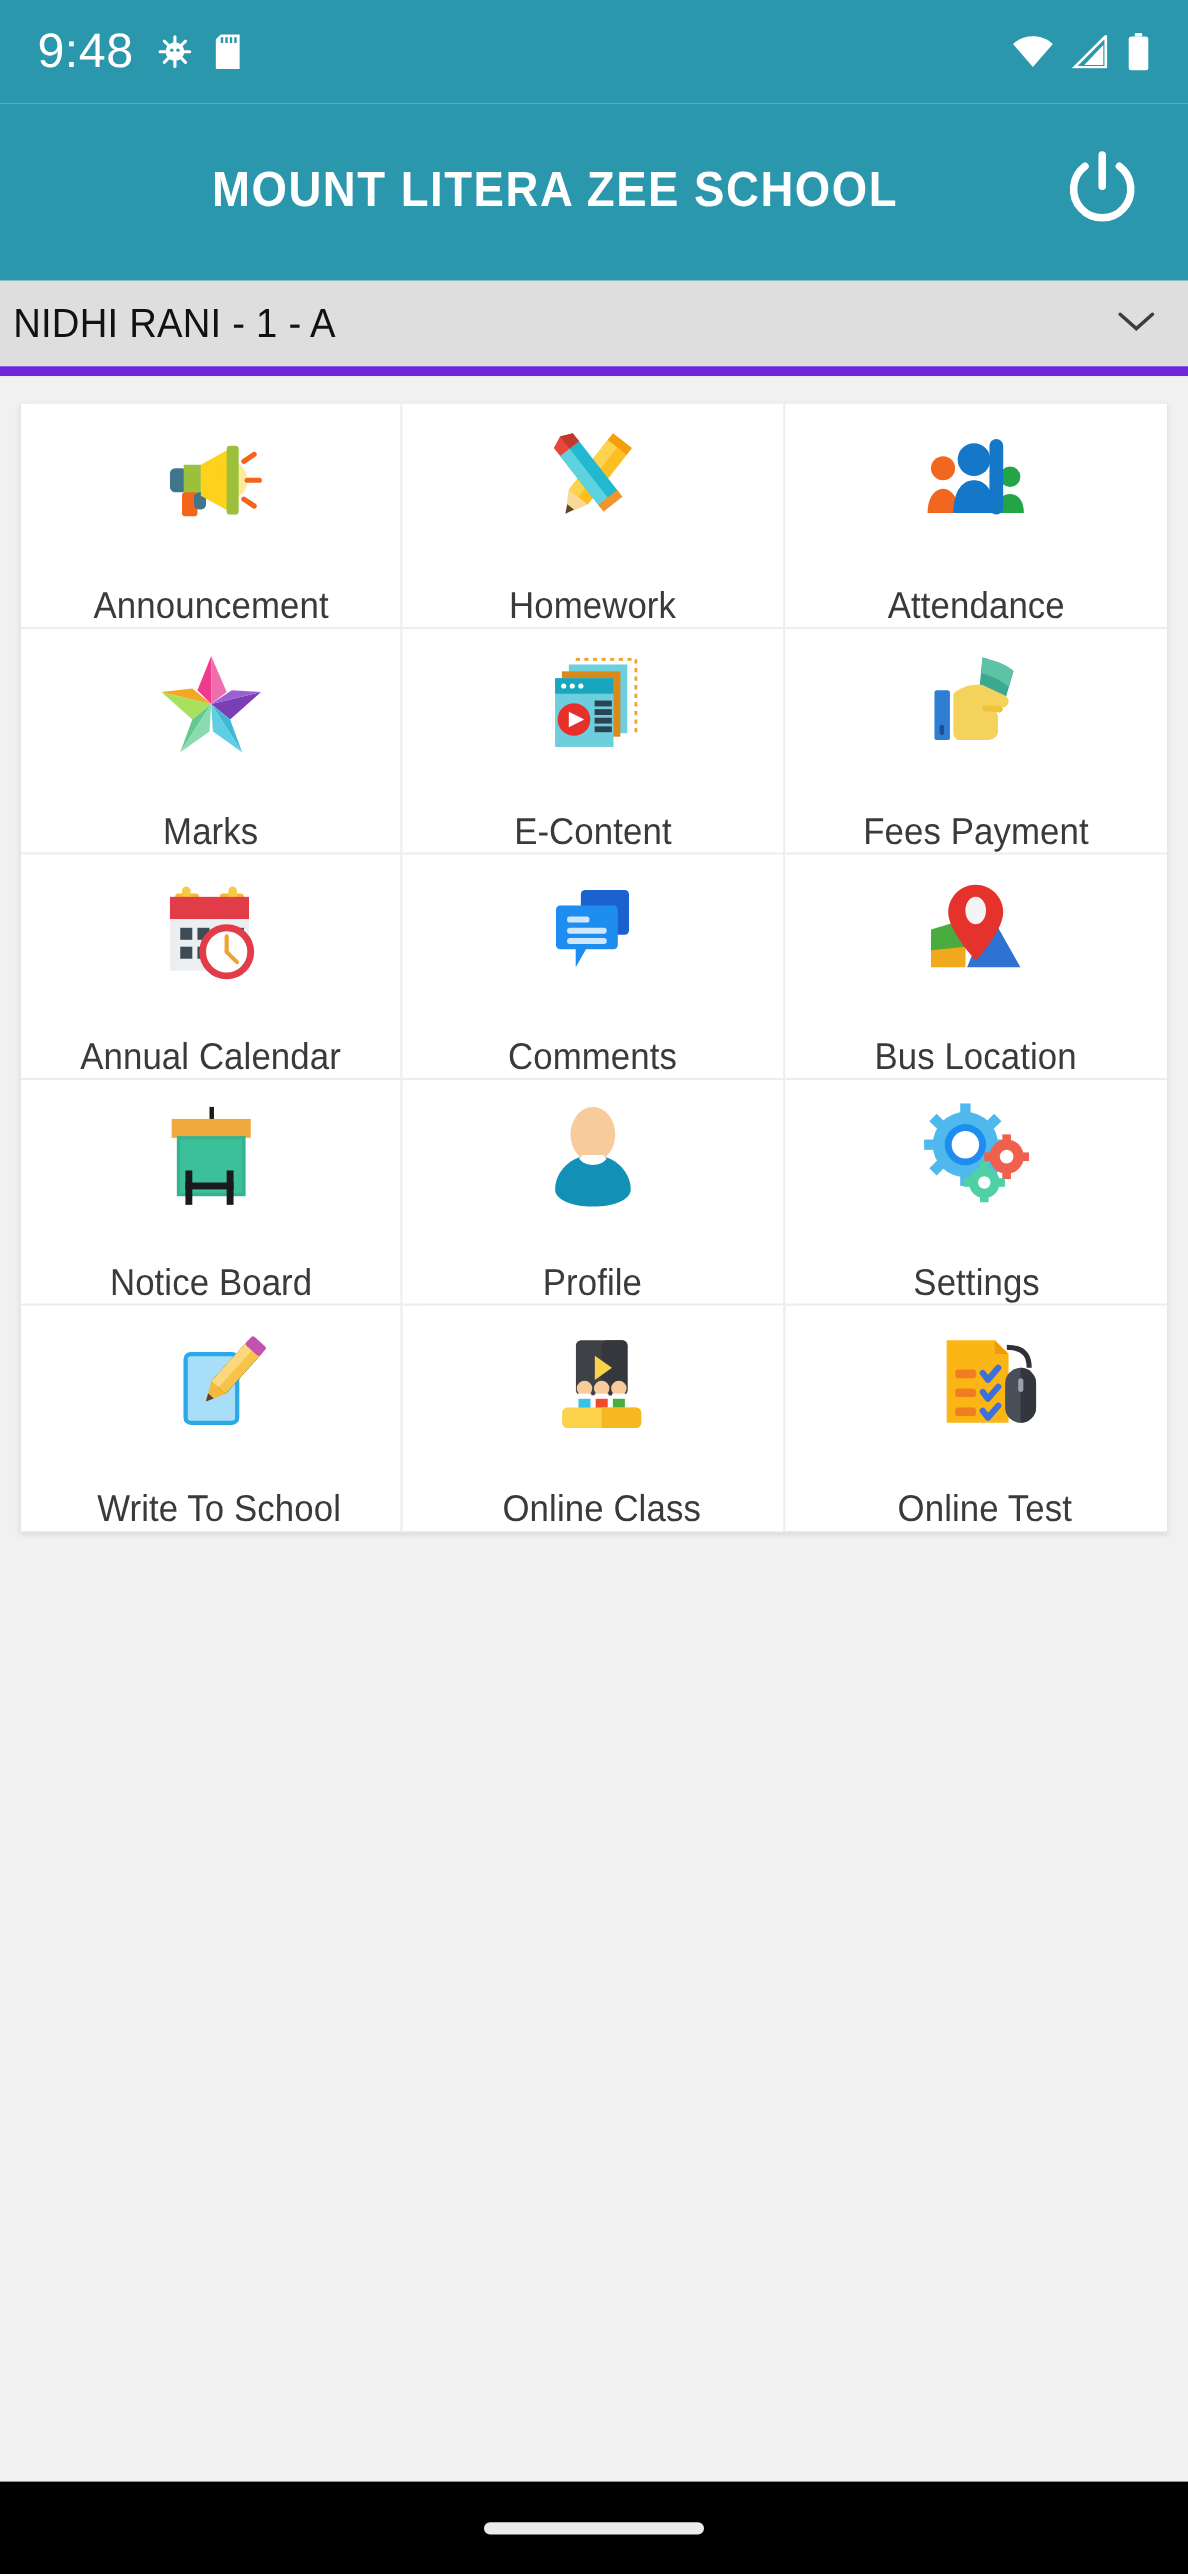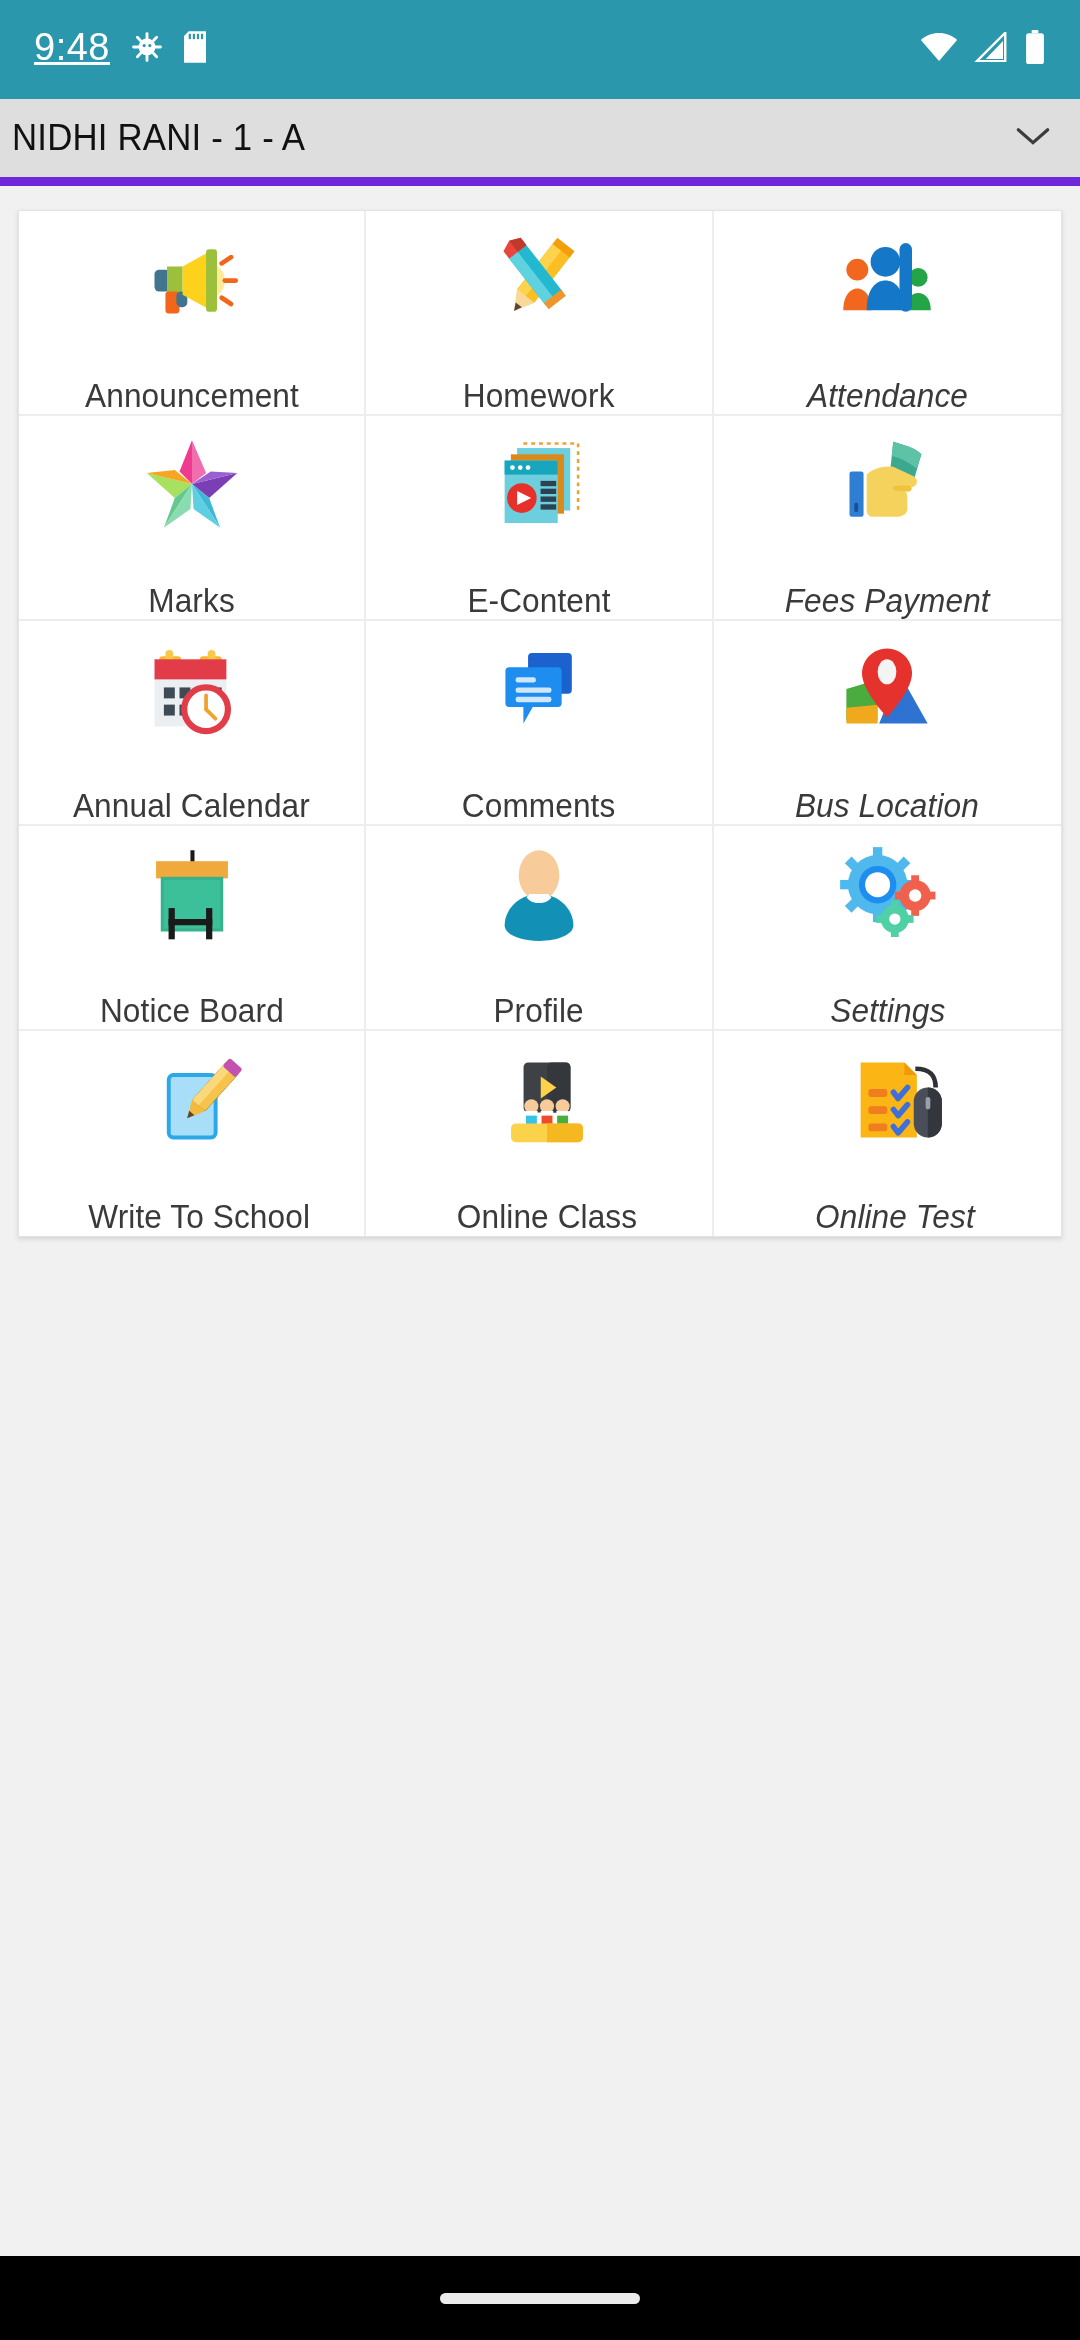--- a/index.html
+++ b/index.html
@@ -9,22 +9,22 @@
     background:#f1f1f1; overflow:hidden;
   }
   #screen { position:relative; width:1080px; height:2340px; display:flex; flex-direction:column; }
 
   
   .statusbar {
     height:94px; background:#2a97ad; color:#fff;
     display:flex; align-items:center; padding:0 34px; flex:0 0 auto;
   }
   .sb-left { display:flex; align-items:center; gap:20px; }
-  .sb-time { font-size:38px; font-weight:400; letter-spacing:.5px; line-height:1;
-             font-family:"Liberation Sans", sans-serif;text-decoration:underline; }
+  .sb-time { font-size:44px; font-weight:400; letter-spacing:.5px; line-height:1;
+             font-family:"Liberation Sans", sans-serif; }
   .sb-right { margin-left:auto; display:flex; align-items:center; gap:16px; }
   .sb-icon { display:flex; align-items:center; justify-content:center; }
 
   
   .appbar {
     height:156px; background:#2a97ad; display:flex; align-items:center;
     padding:0 30px 0 0; flex:0 0 auto; position:relative;
   }
   .appbar-title {
     flex:1; text-align:center; color:#ffffff;
@@ -59,21 +59,21 @@
     display:grid; grid-template-columns:repeat(3,1fr);
   }
   .tile {
     position:relative; background:#fff;
     height:205px;
     display:flex; flex-direction:column; align-items:center; justify-content:flex-start;
     border-right:2px solid #ededed; border-bottom:2px solid #ededed;
     padding-top:18px;
     gap:37px;
   }
-  .tile:nth-child(3n) { border-right:none;font-style:italic; }
+  .tile:nth-child(3n) { border-right:none; }
   .tile.lastrow { border-bottom:none;margin-left:16px; }
   .tile-icon { height:115px; width:115px; display:flex; align-items:center; justify-content:center; }
   .tile-label {
     margin-top:10px; font-size:34px; color:#3a3a3a;
     font-family:"Liberation Sans", sans-serif;
     transform:scaleX(.93); white-space:nowrap; letter-spacing:.1px;
   }
 
   
   .navbar {
@@ -133,20 +133,29 @@
       </span>
       <span class="sb-icon">
         <svg width="22" height="34" viewBox="0 0 13 21" fill="#ffffff">
           <rect x="4.4" y="0" width="4.2" height="2" rx="0.6"></rect>
           <rect x="1" y="2" width="11" height="19" rx="1.6"></rect>
         </svg>
       </span>
     </div>
   </div>
 
+  <div class="appbar">
+    <div class="appbar-title">MOUNT LITERA ZEE SCHOOL</div>
+    <div class="power-btn">
+      <svg width="78" height="78" viewBox="0 0 24 24" fill="none" stroke="#ffffff" stroke-width="2.1" stroke-linecap="round">
+        <path d="M7.2 5.6 A8 8 0 1 0 16.8 5.6"></path>
+        <line x1="12" y1="2.4" x2="12" y2="11.2"></line>
+      </svg>
+    </div>
+  </div>
 
   <div class="selector-wrap">
     <div class="selector">
       <span class="selector-text">NIDHI RANI - 1 - A</span>
       <span class="selector-caret">
         <svg width="42" height="26" viewBox="0 0 20 12" fill="none" stroke="#3c3c3c" stroke-width="1.5" stroke-linecap="round">
           <path d="M3 3 L10 9.2 L17 3"></path>
         </svg>
       </span>
     </div>

